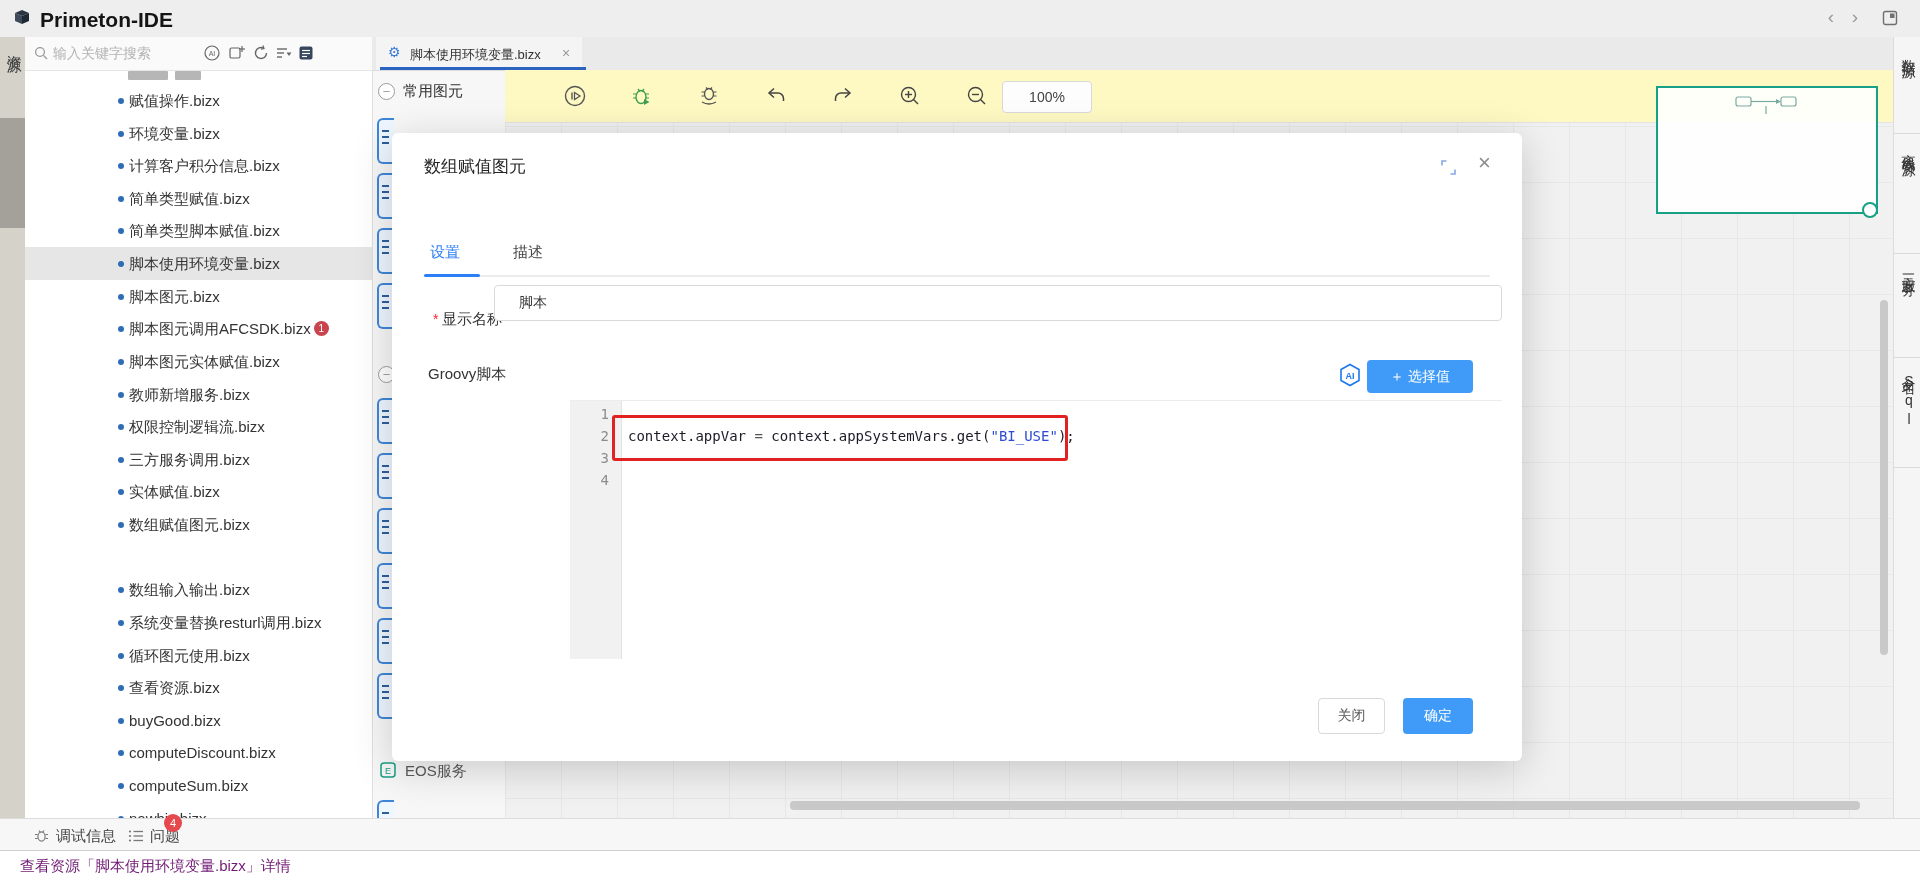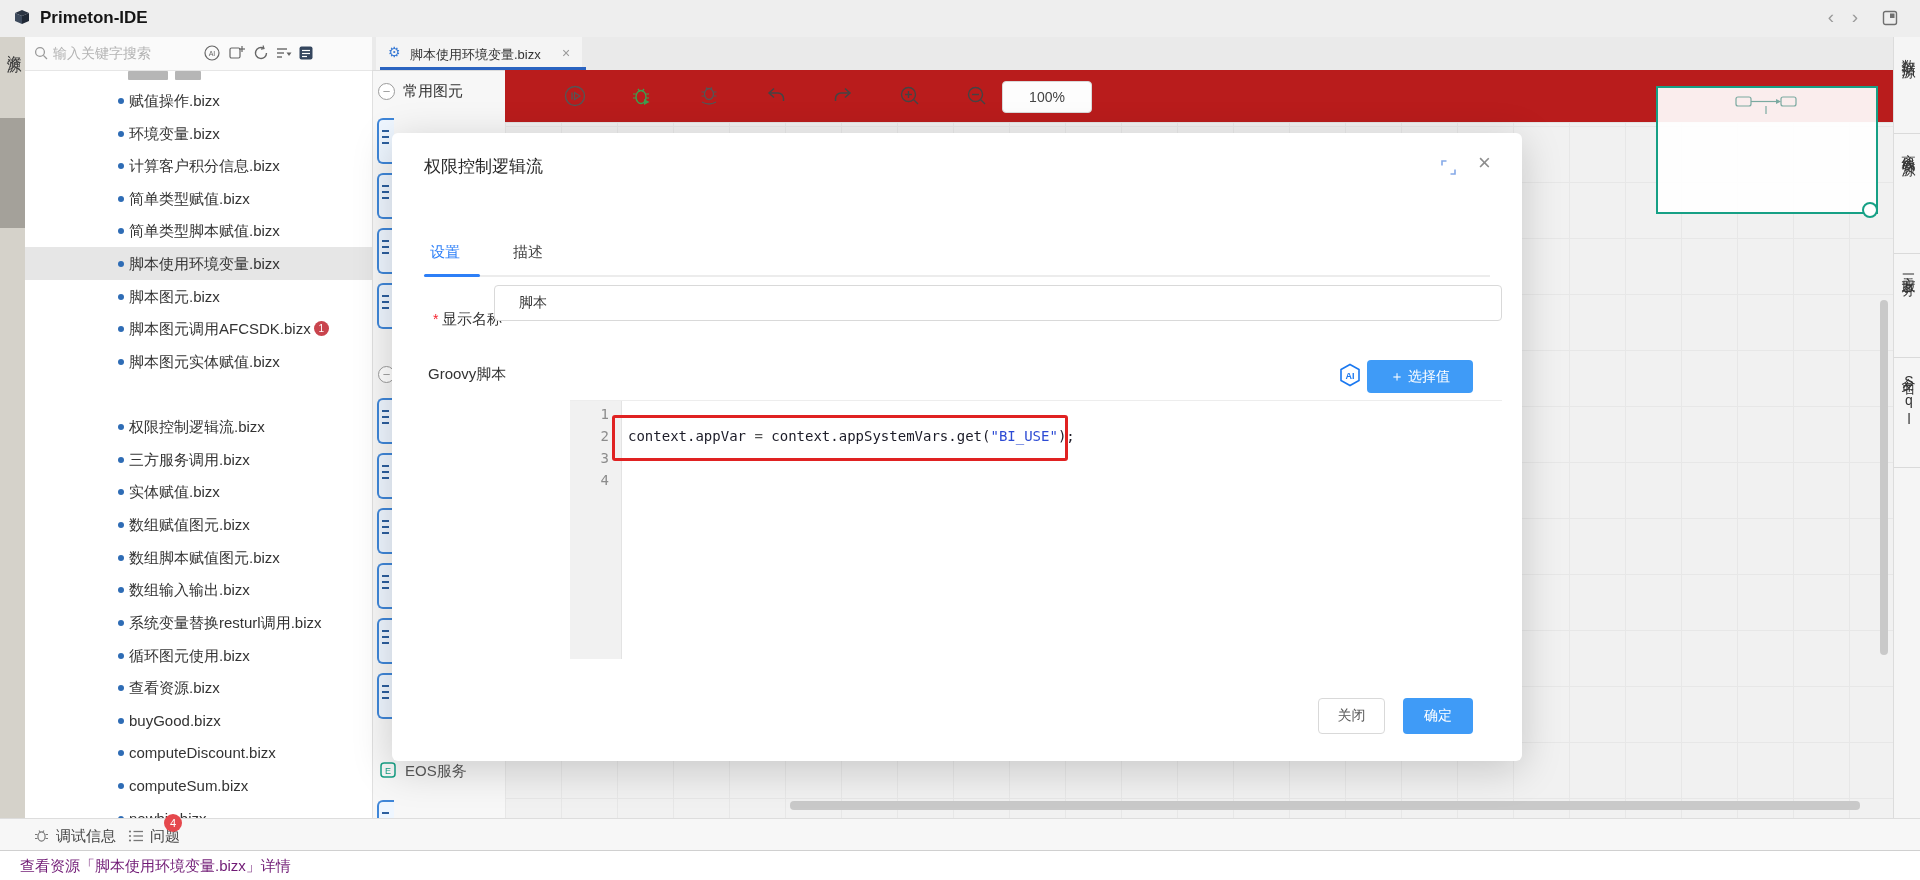--- a/index.html
+++ b/index.html
@@ -5,21 +5,21 @@
   html,body{margin:0;padding:0;background:#dcdcdc;}
   #stage{position:relative;width:1920px;height:880px;overflow:hidden;
          font-family:"Liberation Sans","DejaVu Sans",sans-serif;background:#f0f0f0;
          -webkit-font-smoothing:antialiased;}
   .abs{position:absolute;}
   svg{display:block;}
 
   
   #titlebar{left:0;top:0;width:1920px;height:37px;background:#eeeeee;border-bottom:1px solid #d6d6d6;}
   #app-logo{left:12px;top:8px;width:20px;height:20px;}
-  #app-title{left:40px;top:8px;font-size:17px;font-weight:600;color:#151515;}
+  #app-title{left:40px;top:8px;font-size:21px;font-weight:600;color:#151515;}
   .tb-nav{top:6px;font-size:19px;color:#9a9a9a;width:18px;text-align:center;cursor:pointer;}
   #nav-back{left:1822px;} #nav-fwd{left:1846px;}
   #win-icon{left:1882px;top:10px;}
 
   
   #left-rail{left:0;top:37px;width:25px;height:781px;background:#d5d2ca;border-right:1px solid #c3c0b8;}
   #rail-label{left:2px;top:6px;width:21px;writing-mode:vertical-rl;text-orientation:upright;
               font-size:15px;color:#3c3c3c;letter-spacing:3px;text-align:center;}
   #rail-shade{left:0;top:81px;width:25px;height:110px;background:#a4a19a;}
 
@@ -61,21 +61,21 @@
   #tab-gear{position:absolute;left:12px;top:7px;font-size:14px;color:#3a7bd5;}
   #tab-label{position:absolute;left:34px;top:9px;font-size:13px;color:#333;white-space:nowrap;}
   #tab-close{position:absolute;left:186px;top:8px;font-size:14px;color:#999;cursor:pointer;}
   #tab-underline{position:absolute;left:4px;top:30px;width:206px;height:3px;background:#2a63c0;}
 
   
   #canvas{left:505px;top:70px;width:1388px;height:748px;
           background-color:#f1f1f1;
           background-image:linear-gradient(#e7e7e7 1px,transparent 1px),linear-gradient(90deg,#e7e7e7 1px,transparent 1px);
           background-size:56px 56px;}
-  #cv-toolbar{left:505px;top:70px;width:1388px;height:52px;background:#b91c1c;border-bottom:1px solid #e3e3e3;}
+  #cv-toolbar{left:505px;top:70px;width:1388px;height:52px;background:#fef9c3;border-bottom:1px solid #e3e3e3;}
   .tool{position:absolute;top:14px;width:24px;height:24px;cursor:pointer;}
   #zoom-box{position:absolute;left:497px;top:11px;width:88px;height:30px;border:1px solid #d9d9d9;border-radius:4px;
             background:#fdfdfd;font-size:14px;color:#444;text-align:center;line-height:30px;cursor:pointer;}
   #minimap{left:1656px;top:86px;width:222px;height:128px;border:2px solid #16a085;background:rgba(255,255,255,.92);box-sizing:border-box;}
   #mm-handle{left:1862px;top:202px;width:16px;height:16px;border:2px solid #16a085;border-radius:50%;background:#fff;box-sizing:border-box;}
   #hscroll{left:790px;top:801px;width:1070px;height:9px;border-radius:4px;background:#c9c9c9;cursor:grab;}
   #vscroll{left:1880px;top:300px;width:8px;height:355px;border-radius:4px;background:#c9c9c9;cursor:grab;}
 
   
   #right-bar{left:1893px;top:37px;width:27px;height:781px;background:#f5f5f5;border-left:1px solid #dcdcdc;}
@@ -221,39 +221,39 @@
           <span class="tree-lbl">脚本图元.bizx</span>
         </div>
         <div class="tree-row" style="top: 242.34px;">
           <span class="tree-dot"></span>
           <span class="tree-lbl">脚本图元调用AFCSDK.bizx<span class="tree-badge">1</span></span>
         </div>
         <div class="tree-row" style="top: 274.96px;">
           <span class="tree-dot"></span>
           <span class="tree-lbl">脚本图元实体赋值.bizx</span>
         </div>
+        <div class="tree-row" style="top: 307.58px;">
+          <span class="tree-dot"></span>
+          <span class="tree-lbl">教师新增服务.bizx</span>
+        </div>
         <div class="tree-row" style="top: 340.2px;">
           <span class="tree-dot"></span>
           <span class="tree-lbl">权限控制逻辑流.bizx</span>
         </div>
         <div class="tree-row" style="top: 372.82px;">
           <span class="tree-dot"></span>
           <span class="tree-lbl">三方服务调用.bizx</span>
         </div>
         <div class="tree-row" style="top: 405.44px;">
           <span class="tree-dot"></span>
           <span class="tree-lbl">实体赋值.bizx</span>
         </div>
         <div class="tree-row" style="top: 438.06px;">
           <span class="tree-dot"></span>
           <span class="tree-lbl">数组赋值图元.bizx</span>
-        </div>
-        <div class="tree-row" style="top: 470.68px;">
-          <span class="tree-dot"></span>
-          <span class="tree-lbl">数组脚本赋值图元.bizx</span>
         </div>
         <div class="tree-row" style="top: 503.3px;">
           <span class="tree-dot"></span>
           <span class="tree-lbl">数组输入输出.bizx</span>
         </div>
         <div class="tree-row" style="top: 535.92px;">
           <span class="tree-dot"></span>
           <span class="tree-lbl">系统变量替换resturl调用.bizx</span>
         </div>
         <div class="tree-row" style="top: 568.54px;">
@@ -421,21 +421,21 @@
       <div class="rb-div" style="top: 96px;"></div>
       <div class="rb-item" style="top: 106px;">离线资源</div>
       <div class="rb-div" style="top: 216px;"></div>
       <div class="rb-item" style="top: 226px;">三方服务</div>
       <div class="rb-div" style="top: 320px;"></div>
       <div class="rb-item" style="top: 330px;">命名Sql</div>
       <div class="rb-div" style="top: 430px;"></div>
     </div>
 
   <div class="abs" id="modal">
-    <div id="m-title">权限控制逻辑流</div>
+    <div id="m-title">数组赋值图元</div>
     <svg id="m-full" width="17" height="17" viewBox="0 0 17 17">
       <path d="M2 6.5 V2 H6.5" fill="none" stroke="#85a9e8" stroke-width="1.6"></path>
       <path d="M10.5 15 H15 V10.5" fill="none" stroke="#85a9e8" stroke-width="1.6"></path>
     </svg>
     <div id="m-close">×</div>
 
     <div class="m-tab" id="m-tab-0">设置</div>
     <div class="m-tab" id="m-tab-1">描述</div>
     <div id="m-tab-line"></div>
     <div id="m-tab-ink"></div>

